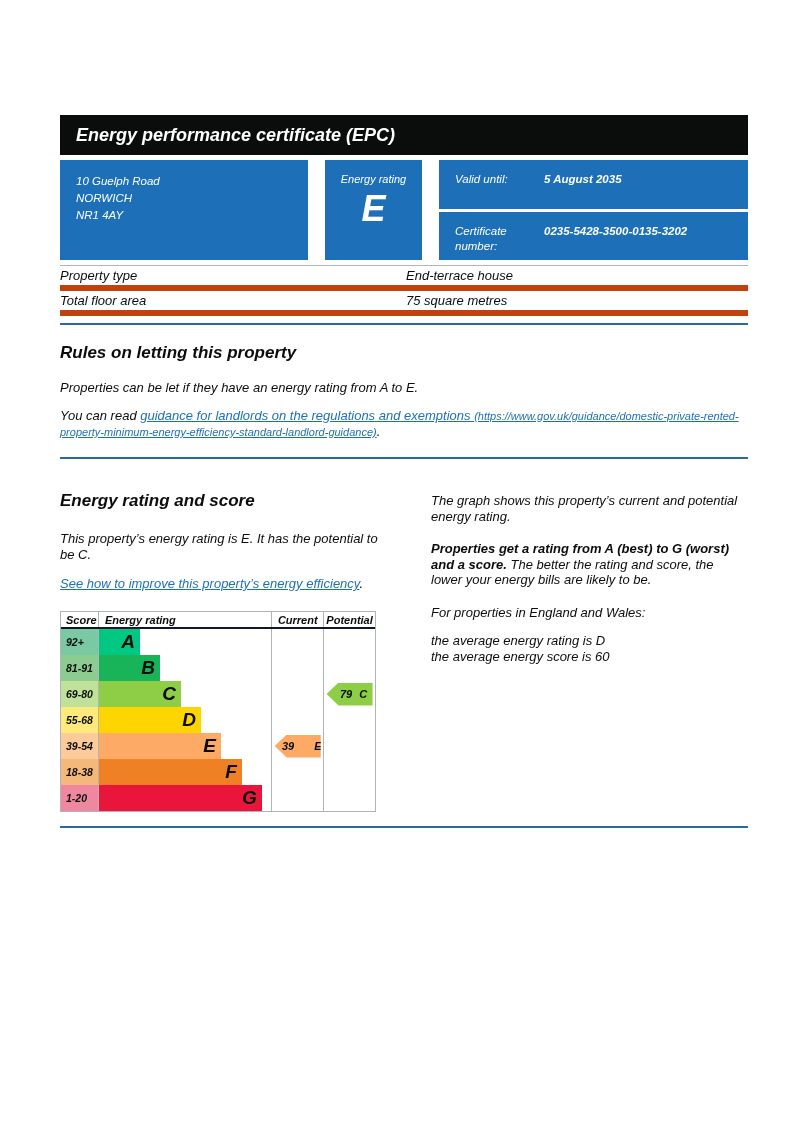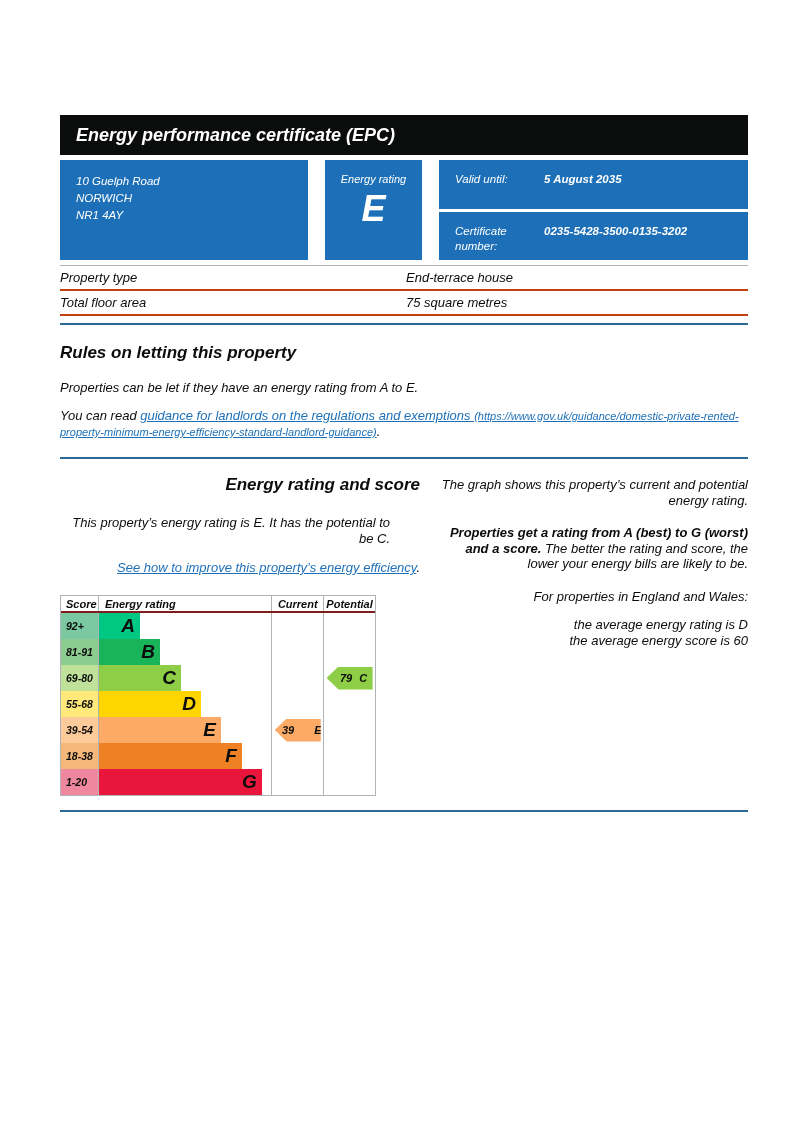--- a/index.html
+++ b/index.html
@@ -26,46 +26,46 @@
   .rating-cell { width: 97px; text-align: center; padding-top: 13px; }
   .rating-cell .rating-label { font-size: 11px; }
   .rating-cell .rating-letter { font-size: 36px; font-weight: bold; margin-top: 3px; }
   .validity-cell { flex: 1; background: #ffffff; display: flex; flex-direction: column; gap: 3px; }
   .validity-row { background: #1d70b8; color:#fff; flex: 1; display: flex; padding: 12px 0 0 16px; font-size: 11.5px; line-height: 15px; }
   .validity-row .lbl { width: 89px; }
   .validity-row .val { font-weight: bold; }
 
   
   .detail-table { margin-top: 5px; border-top: 1px solid #b1b4b6; }
-  .detail-row { display: flex; align-items: center; height: 25px; border-bottom: 2px solid #c2410c; font-size: 13px; }
+  .detail-row { display: flex; align-items: center; height: 25px; border-bottom: 6px solid #c2410c; font-size: 13px; }
   .detail-row .d-label { width: 346px; }
 
   hr.blue-rule { border: none; height: 2px; background: #2b6a96; margin-top: 7px; }
   hr.blue-rule.section { margin-top: 17px; }
 
   h2.section-heading { font-size: 17px; font-weight: bold; margin-top: 18px; color: #0b0c0c; }
 
   .body-text { font-size: 13px; line-height: 16px; margin-top: 17px; }
   .body-text.tight { margin-top: 12px; }
   a.doc-link { color: #1d70b8; text-decoration: underline; cursor: pointer; }
   .link-url { font-size: 11px; }
 
   
-  .columns { display: flex; margin-top: 16px; text-align: right; }
+  .columns { display: flex; margin-top: 32px; }
   .col-left { width: 360px; }
   .col-right { width: 317px; margin-left: 11px; }
   .col-left .intro { width: 330px; margin-top: 20px; }
   .col-left .improve { margin-top: 13px; font-size: 13px; }
   .col-right p { font-size: 13px; line-height: 15.5px; margin-top: 17px; }
   .col-right p:first-child { margin-top: 2px; }
   .col-right .avg-lines { margin-top: 13px; }
 
   
   .epc-chart { margin-top: 20px; width: 316px; border: 1px solid #b1b4b6; background:#fff; }
-  .chart-header { display: flex; height: 17px; border-bottom: 2px solid #7f1d1d; font-size: 11px; font-weight: bold; align-items: center; }
+  .chart-header { display: flex; height: 17px; border-bottom: 2px solid #0f172a; font-size: 11px; font-weight: bold; align-items: center; }
   .chart-header .h-score { width: 38px; padding-left: 5px; border-right: 1px solid #b1b4b6; align-self: stretch; display:flex; align-items:center; }
   .chart-header .h-rating { width: 174px; padding-left: 6px; border-right: 1px solid #b1b4b6; align-self: stretch; display:flex; align-items:center; }
   .chart-header .h-current { width: 52px; justify-content: center; border-right: 1px solid #b1b4b6; align-self: stretch; display:flex; align-items:center; }
   .chart-header .h-potential { width: 51px; justify-content: center; align-self: stretch; display:flex; align-items:center; }
   .chart-row { display: flex; height: 26px; }
   .score-cell { width: 38px; font-size: 10.5px; font-weight: bold; padding-left: 5px; display: flex; align-items: center; border-right: 1px solid #b1b4b6; }
   .bar-cell { width: 174px; border-right: 1px solid #b1b4b6; }
   .band-bar { height: 100%; display: flex; align-items: center; justify-content: flex-end; padding-right: 5px; font-size: 19px; font-weight: bold; color: #0b0c0c; }
   .current-cell { width: 52px; border-right: 1px solid #b1b4b6; display: flex; align-items: center; justify-content: center; }
   .potential-cell { width: 51px; display: flex; align-items: center; justify-content: center; }

